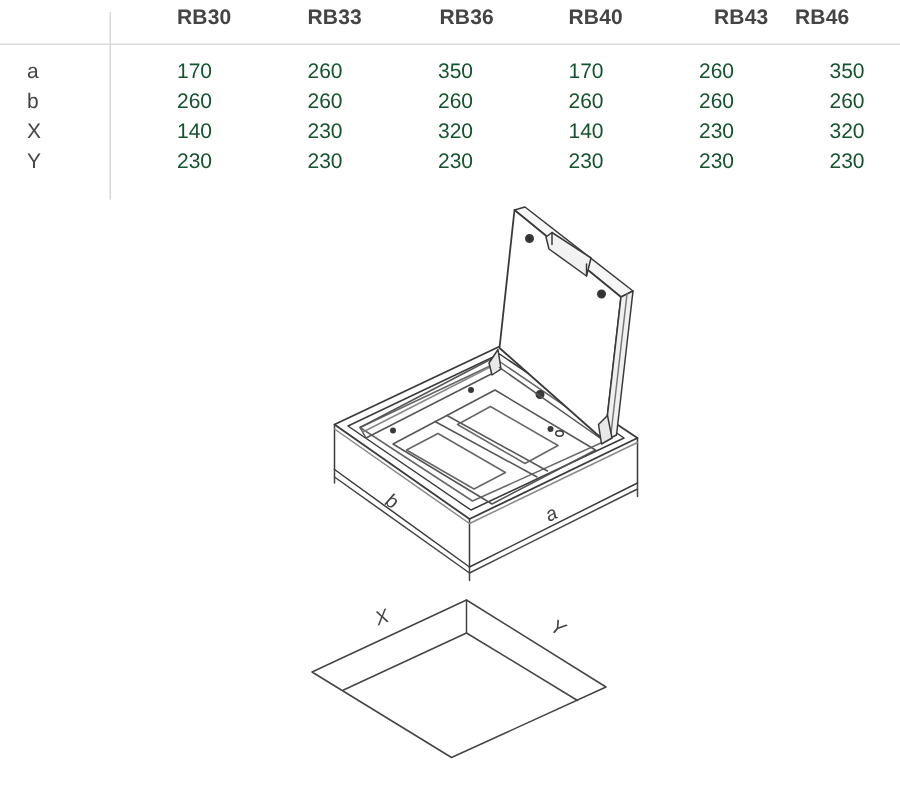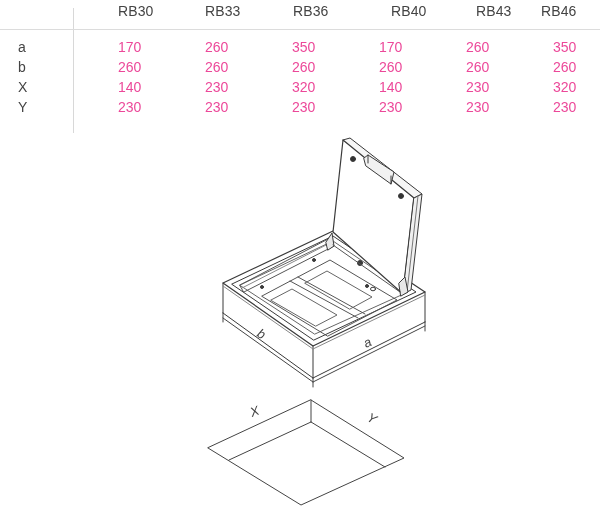--- a/index.html
+++ b/index.html
@@ -1,39 +1,39 @@
 <!DOCTYPE html>
 <html><head>
 <meta charset="utf-8">
 <style>
   html, body { margin: 0; padding: 0; background: #ffffff; }
   body { width: 600px; height: 524px; position: relative; overflow: hidden;
          font-family: "Liberation Sans", sans-serif; color: #3a3a3a; }
   .table { position: absolute; left: 0; top: 0; width: 600px; height: 140px; }
   .vline { position: absolute; left: 73px; top: 8px; width: 1px; height: 125px; background: #d8d8d8; }
   .hline { position: absolute; left: 0; top: 29px; width: 600px; height: 1px; background: #dcdcdc; }
-  .hdr { position: absolute; top: 3px; font-size: 14px; color: #444; letter-spacing: 0.1px; }
+  .hdr { position: absolute; top: 3px; font-size: 14px; color: #444; letter-spacing: 0.1px; font-weight: bold; }
   .rowlabel { position: absolute; left: 18px; font-size: 14px; color: #444; }
-  .cell { position: absolute; font-size: 14px; color: #ec4899; }
+  .cell { position: absolute; font-size: 14px; color: #14532d; }
   svg.drawing { position: absolute; left: 0; top: 0; }
   .dimlbl { font-family: "Liberation Sans", sans-serif; font-style: italic; font-size: 13px; fill: #444; }
 </style>
 </head>
 <body>
 
 <div class="table">
   <div class="vline"></div>
   <div class="hline"></div>
 
   <span class="hdr" style="left:118px">RB30</span>
   <span class="hdr" style="left:205px">RB33</span>
   <span class="hdr" style="left:293px">RB36</span>
-  <span class="hdr" style="left:391px">RB40</span>
+  <span class="hdr" style="left:379px">RB40</span>
   <span class="hdr" style="left:476px">RB43</span>
-  <span class="hdr" style="left:541px">RB46</span>
+  <span class="hdr" style="left:530px">RB46</span>
 
   <span class="rowlabel" style="top:39px">a</span>
   <span class="cell" style="left:118px;top:39px">170</span>
   <span class="cell" style="left:205px;top:39px">260</span>
   <span class="cell" style="left:292px;top:39px">350</span>
   <span class="cell" style="left:379px;top:39px">170</span>
   <span class="cell" style="left:466px;top:39px">260</span>
   <span class="cell" style="left:553px;top:39px">350</span>
 
   <span class="rowlabel" style="top:59px">b</span>

